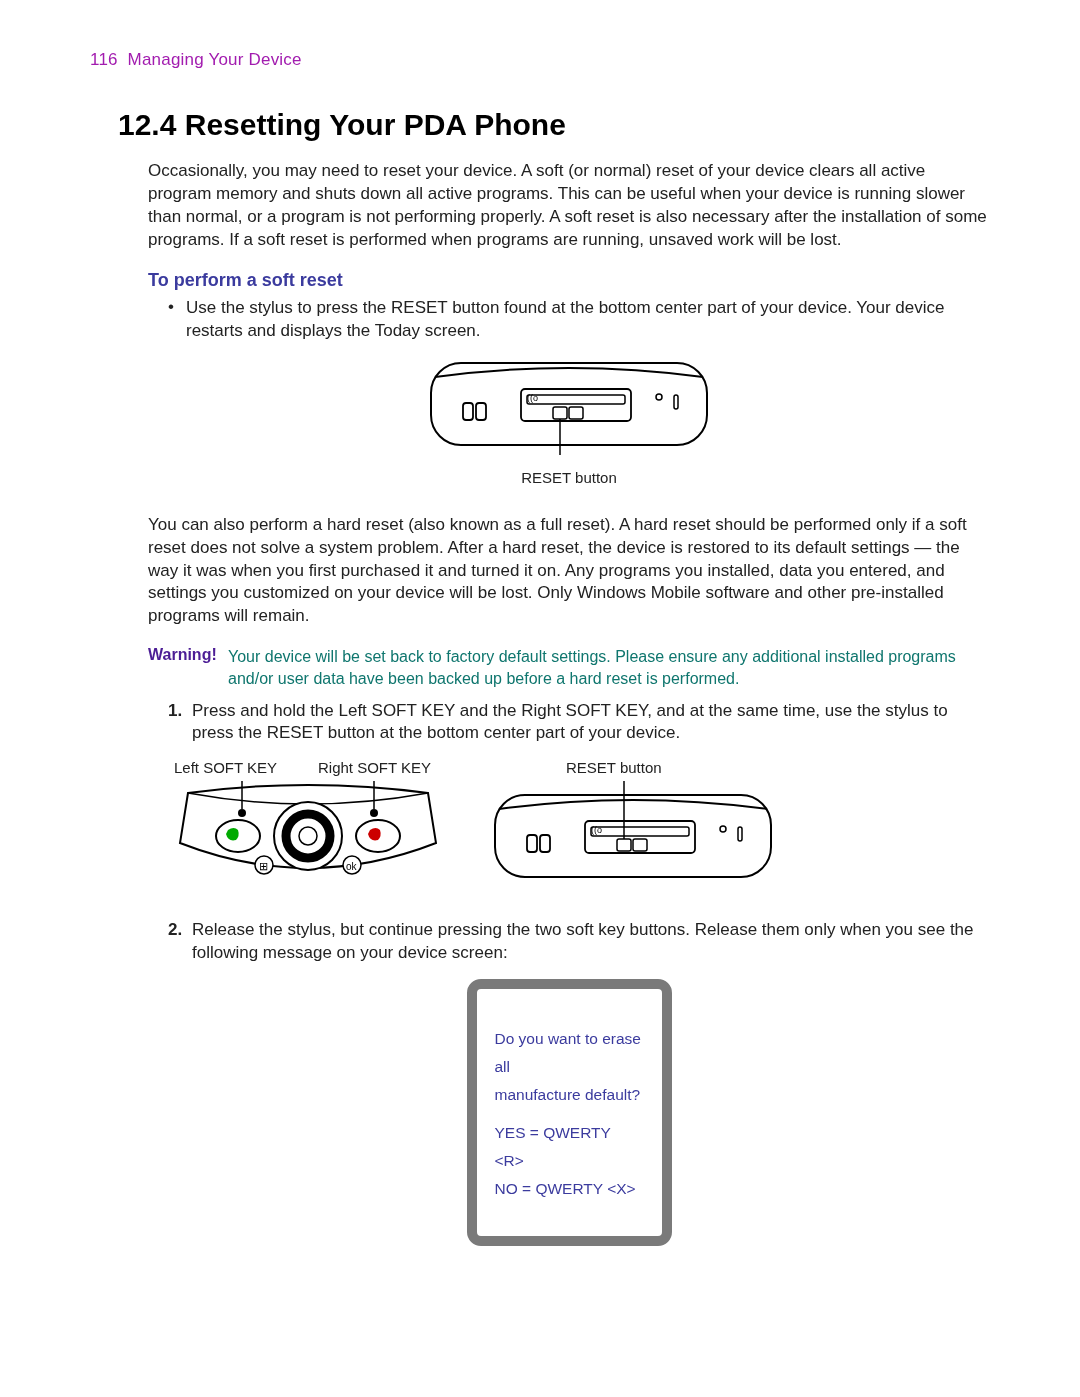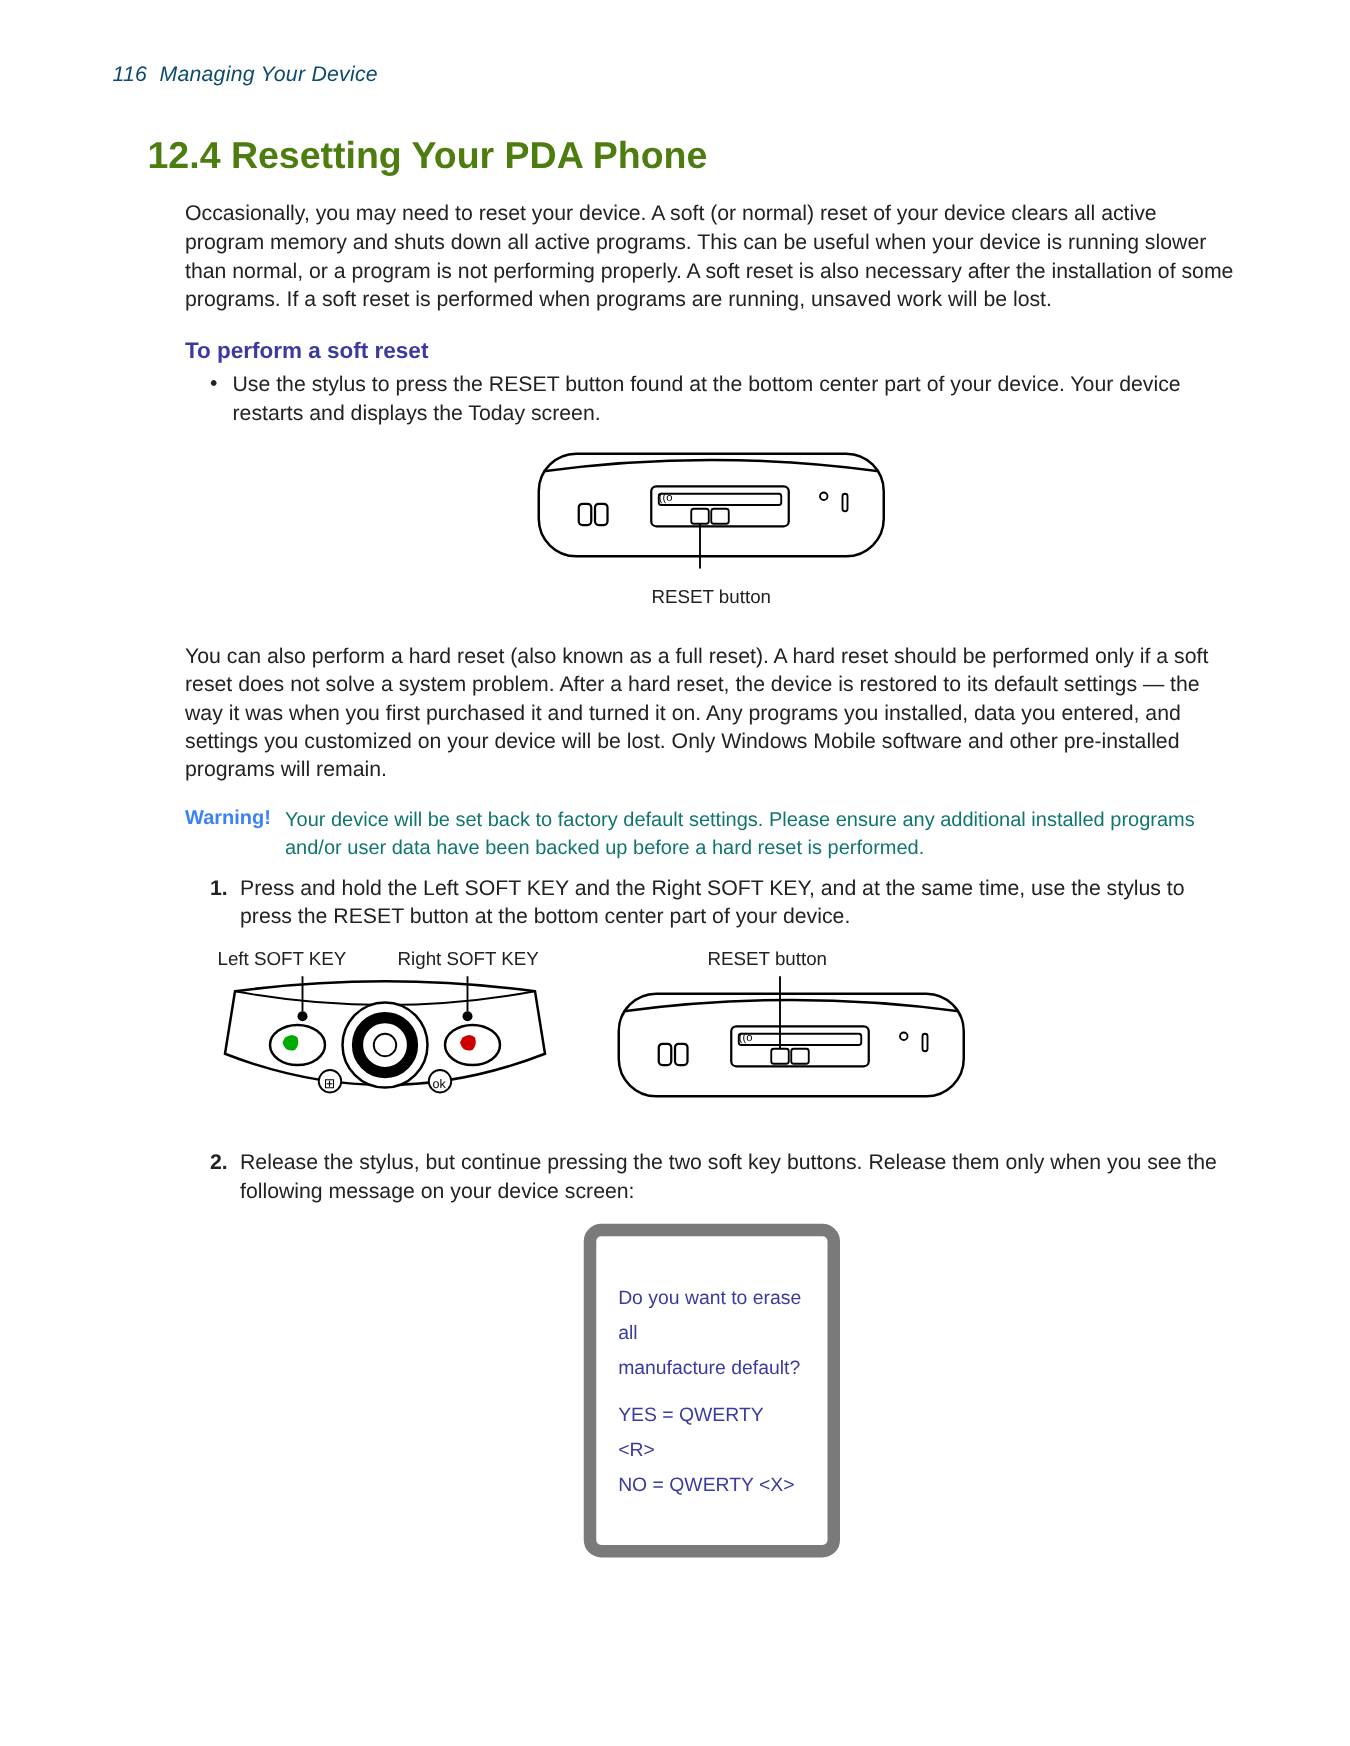--- a/index.html
+++ b/index.html
@@ -11,29 +11,28 @@
   }
   .page {
     width: 1080px;
     min-height: 1397px;
     padding: 50px 90px 60px 90px;
     box-sizing: border-box;
     position: relative;
   }
   .running-head {
     font-size: 17px;
-    color: #0c4a6e;
+    color: #a21caf;
     margin-bottom: 38px;
     letter-spacing: 0.2px;
-    font-style: italic;
   }
   h1.section-title {
     font-size: 30px;
     font-weight: 700;
-    color: #4d7c0f;
+    color: #000000;
     margin: 0 0 18px 28px;
   }
   .body-block {
     margin-left: 58px;
     margin-right: 0;
   }
   p.body {
     font-size: 17px;
     line-height: 1.35;
     margin: 0 0 14px 0;
@@ -92,21 +91,21 @@
     color: #222;
     margin-top: 14px;
     text-align: center;
   }
   .warning-row {
     display: flex;
     margin: 18px 0 10px 0;
   }
   .warning-label {
     font-weight: 700;
-    color: #3b82f6;
+    color: #4c1d95;
     font-size: 16px;
     flex: 0 0 80px;
   }
   .warning-text {
     color: #0f766e;
     font-size: 16px;
     line-height: 1.35;
     flex: 1;
   }
   .two-figs {

